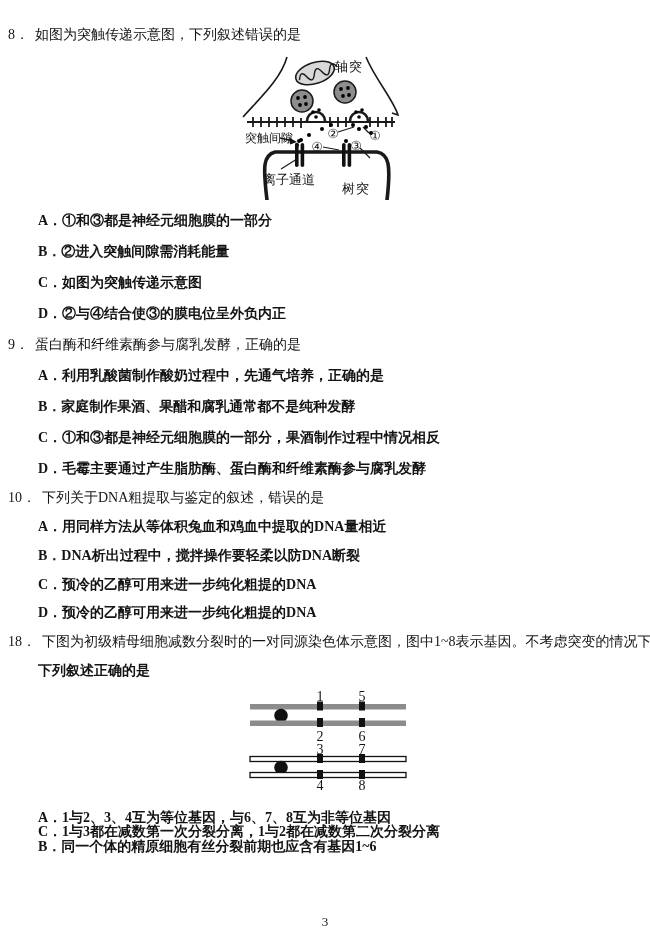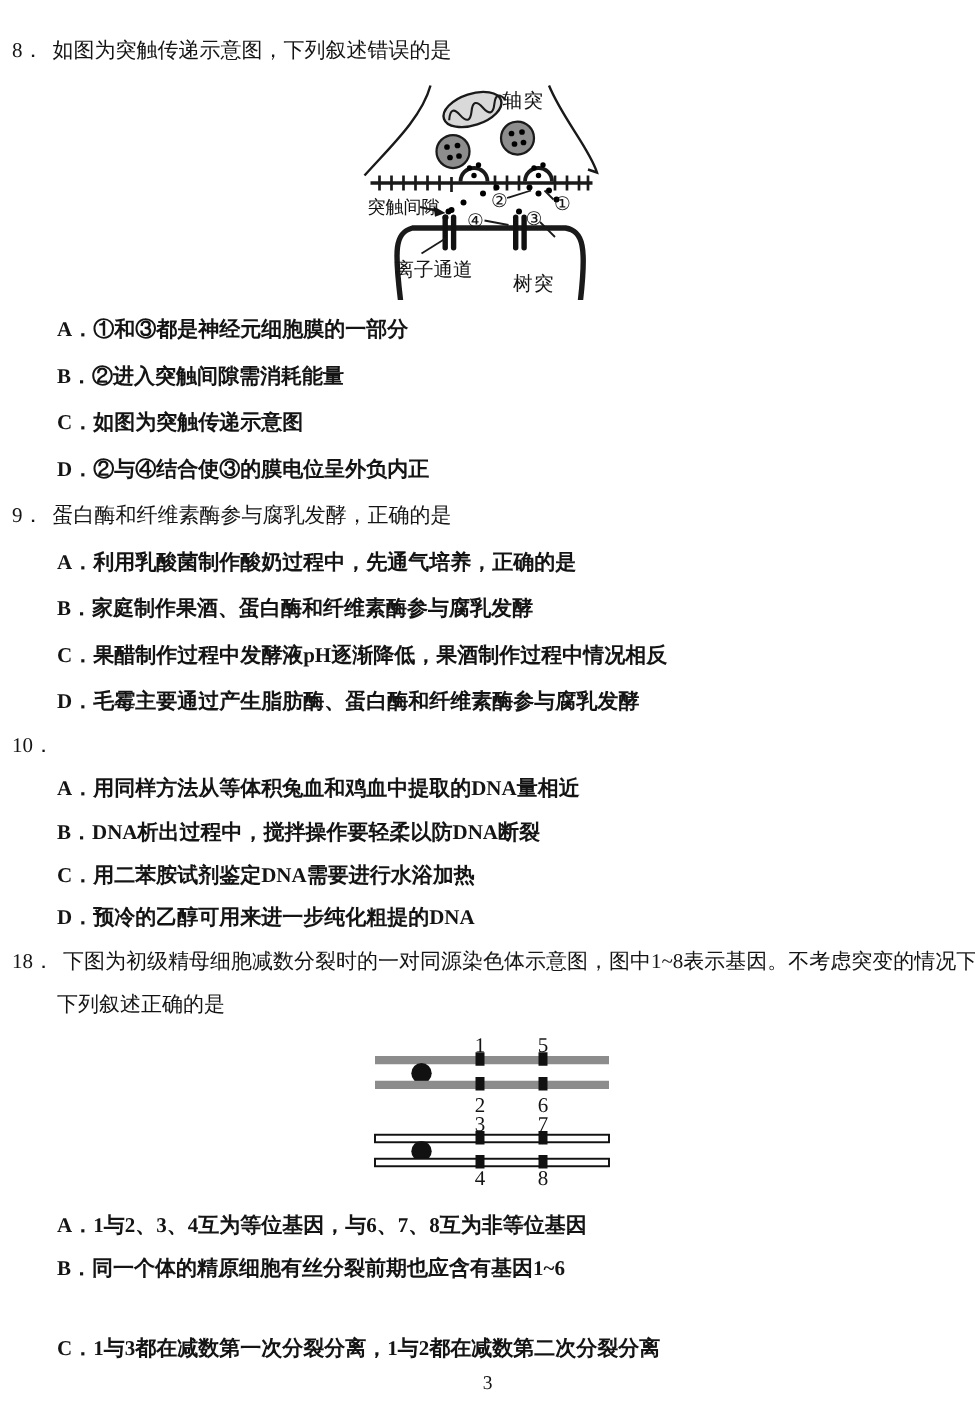--- a/index.html
+++ b/index.html
@@ -5,21 +5,21 @@
   html,body { margin:0; padding:0; }
   body {
     width:650px; height:950px; position:relative; overflow:hidden;
     background:#ffffff; color:#141414;
     font-family:"Liberation Serif","DejaVu Serif",serif;
   }
   .line { position:absolute; white-space:nowrap; font-size:14px; line-height:16px; }
   .qrow { left:8px; display:flex; align-items:flex-start; }
   .qnum { flex:0 0 auto; margin-right:6px; }
   .opt  { left:38px;font-weight:bold; }
-  .stem2{ left:38px; }
+  .stem2{ left:38px;font-weight:bold; }
   .pageno { position:absolute; left:0; width:650px; text-align:center; top:914px;
             font-size:13px; }
   svg { position:absolute; display:block; }
   svg text { font-family:"Liberation Serif","DejaVu Serif",serif; fill:#141414; }
   .stroke { stroke:#1a1a1a; fill:none; }
 </style>
 </head>
 <body>
 
 <div class="line qrow" style="top:27px">
@@ -116,30 +116,31 @@
 <div class="line opt" style="top:213px">A．①和③都是神经元细胞膜的一部分</div>
 <div class="line opt" style="top:244px">B．②进入突触间隙需消耗能量</div>
 <div class="line opt" style="top:275px">C．如图为突触传递示意图</div>
 <div class="line opt" style="top:306px">D．②与④结合使③的膜电位呈外负内正</div>
 
 <div class="line qrow" style="top:337px">
   <span class="qnum">9．</span>
   <span>蛋白酶和纤维素酶参与腐乳发酵，正确的是</span>
 </div>
 <div class="line opt" style="top:368px">A．利用乳酸菌制作酸奶过程中，先通气培养，正确的是</div>
-<div class="line opt" style="top:399px">B．家庭制作果酒、蛋白酶和纤维素酶参与腐乳发酵</div>
-<div class="line opt" style="top:430px">C．果醋制作过程中发酵液pH逐渐降低，果酒制作过程中情况相反</div>
+<div class="line opt" style="top:399px">B．家庭制作果酒、果醋和腐乳通常都不是纯种发酵</div>
+<div class="line opt" style="top:430px">C．①和③都是神经元细胞膜的一部分，果酒制作过程中情况相反</div>
 <div class="line opt" style="top:461px">D．毛霉主要通过产生脂肪酶、蛋白酶和纤维素酶参与腐乳发酵</div>
 
 <div class="line qrow" style="top:490px">
   <span class="qnum">10．</span>
+  <span>下列关于DNA粗提取与鉴定的叙述，错误的是</span>
 </div>
 <div class="line opt" style="top:519px">A．用同样方法从等体积兔血和鸡血中提取的DNA量相近</div>
 <div class="line opt" style="top:548px">B．DNA析出过程中，搅拌操作要轻柔以防DNA断裂</div>
-<div class="line opt" style="top:577px">C．用二苯胺试剂鉴定DNA需要进行水浴加热</div>
+<div class="line opt" style="top:577px">C．预冷的乙醇可用来进一步纯化粗提的DNA</div>
 <div class="line opt" style="top:605px">D．预冷的乙醇可用来进一步纯化粗提的DNA</div>
 
 <div class="line qrow" style="top:634px">
   <span class="qnum">18．</span>
   <span>下图为初级精母细胞减数分裂时的一对同源染色体示意图，图中1~8表示基因。不考虑突变的情况下，</span>
 </div>
 <div class="line stem2" style="top:663px">下列叙述正确的是</div>
 
 <svg style="left:240px; top:687px" width="190" height="105" viewBox="0 0 190 105">
   <g>
@@ -165,15 +166,15 @@
     <rect x="10" y="85.5" width="156" height="5" fill="#fff" stroke="#111" stroke-width="1.3"></rect>
     <rect x="77" y="83" width="6" height="9" fill="#111"></rect>
     <rect x="119" y="83" width="6" height="9" fill="#111"></rect>
     <text x="80" y="103" font-size="14" text-anchor="middle">4</text>
     <text x="122" y="103" font-size="14" text-anchor="middle">8</text>
   </g>
 </svg>
 
 <div class="line opt" style="top:810px">A．1与2、3、4互为等位基因，与6、7、8互为非等位基因</div>
 <div class="line opt" style="top:839px">B．同一个体的精原细胞有丝分裂前期也应含有基因1~6</div>
-<div class="line opt" style="top:892px">C．1与3都在减数第一次分裂分离，1与2都在减数第二次分裂分离</div>
+<div class="line opt" style="top:824px">C．1与3都在减数第一次分裂分离，1与2都在减数第二次分裂分离</div>
 
 <div class="pageno">3</div>
 
 </body></html>

